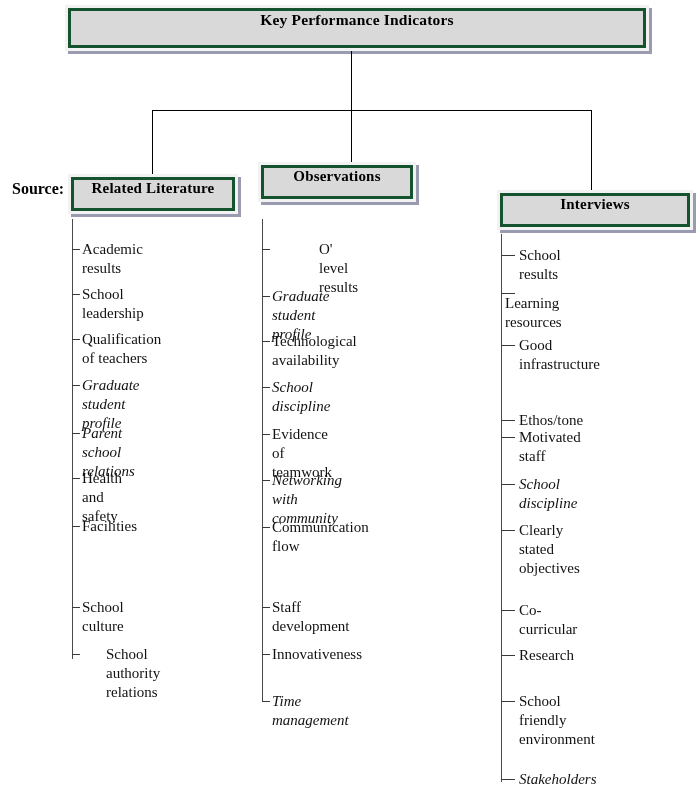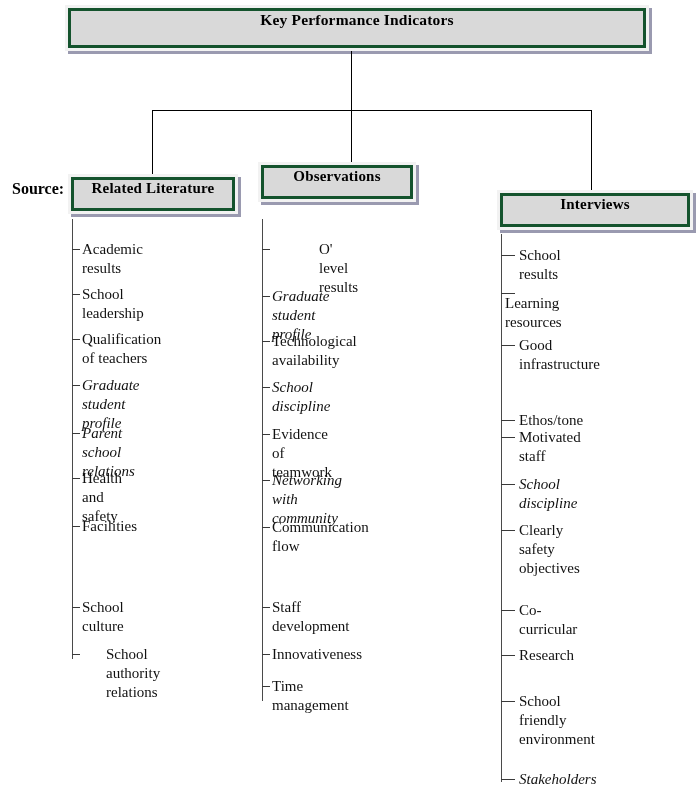--- a/index.html
+++ b/index.html
@@ -228,21 +228,21 @@
       <span class="leaf-text">Communication flow</span>
     </div>
     <div class="leaf" style="top: 379px;">
       <span class="tick"></span>
       <span class="leaf-text">Staff development</span>
     </div>
     <div class="leaf" style="top: 426px;">
       <span class="tick"></span>
       <span class="leaf-text">Innovativeness</span>
     </div>
-    <div class="leaf" style="top: 458px;">
+    <div class="leaf" style="top: 473px; font-style: italic;">
       <span class="tick"></span>
       <span class="leaf-text">Time management</span>
     </div>
   </div>
 <div class="column" id="col-int">
   <div class="col-spine"></div>
 <div class="leaf" style="top: 12px;">
       <span class="tick"></span>
       <span class="leaf-text">School results</span>
     </div>
@@ -261,21 +261,21 @@
     <div class="leaf" style="top: 194px;">
       <span class="tick"></span>
       <span class="leaf-text">Motivated staff</span>
     </div>
     <div class="leaf italic" style="top: 241px;">
       <span class="tick"></span>
       <span class="leaf-text">School discipline</span>
     </div>
     <div class="leaf" style="top: 287px;">
       <span class="tick"></span>
-      <span class="leaf-text">Clearly safety
+      <span class="leaf-text">Clearly stated
 objectives</span>
     </div>
     <div class="leaf" style="top: 367px;">
       <span class="tick"></span>
       <span class="leaf-text">Co-curricular</span>
     </div>
     <div class="leaf" style="top: 412px;">
       <span class="tick"></span>
       <span class="leaf-text">Research</span>
     </div>

